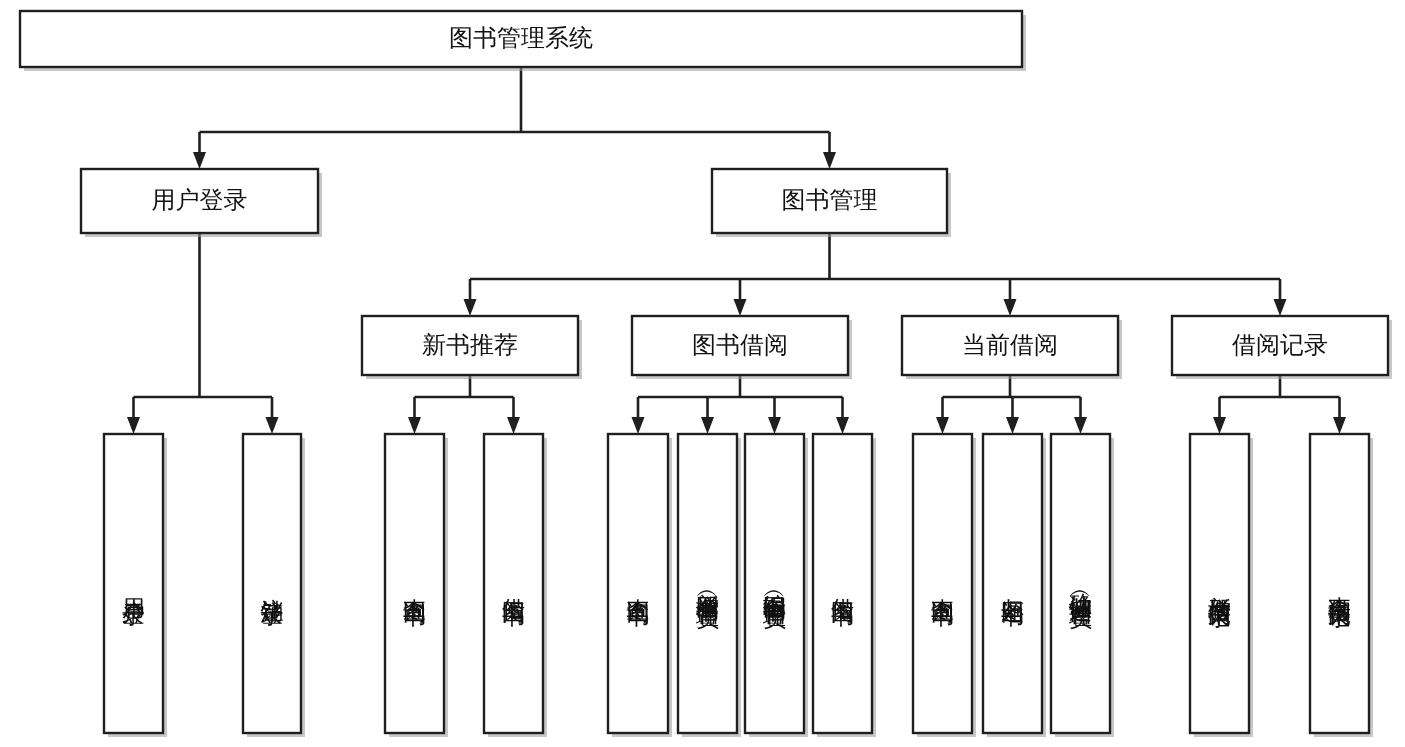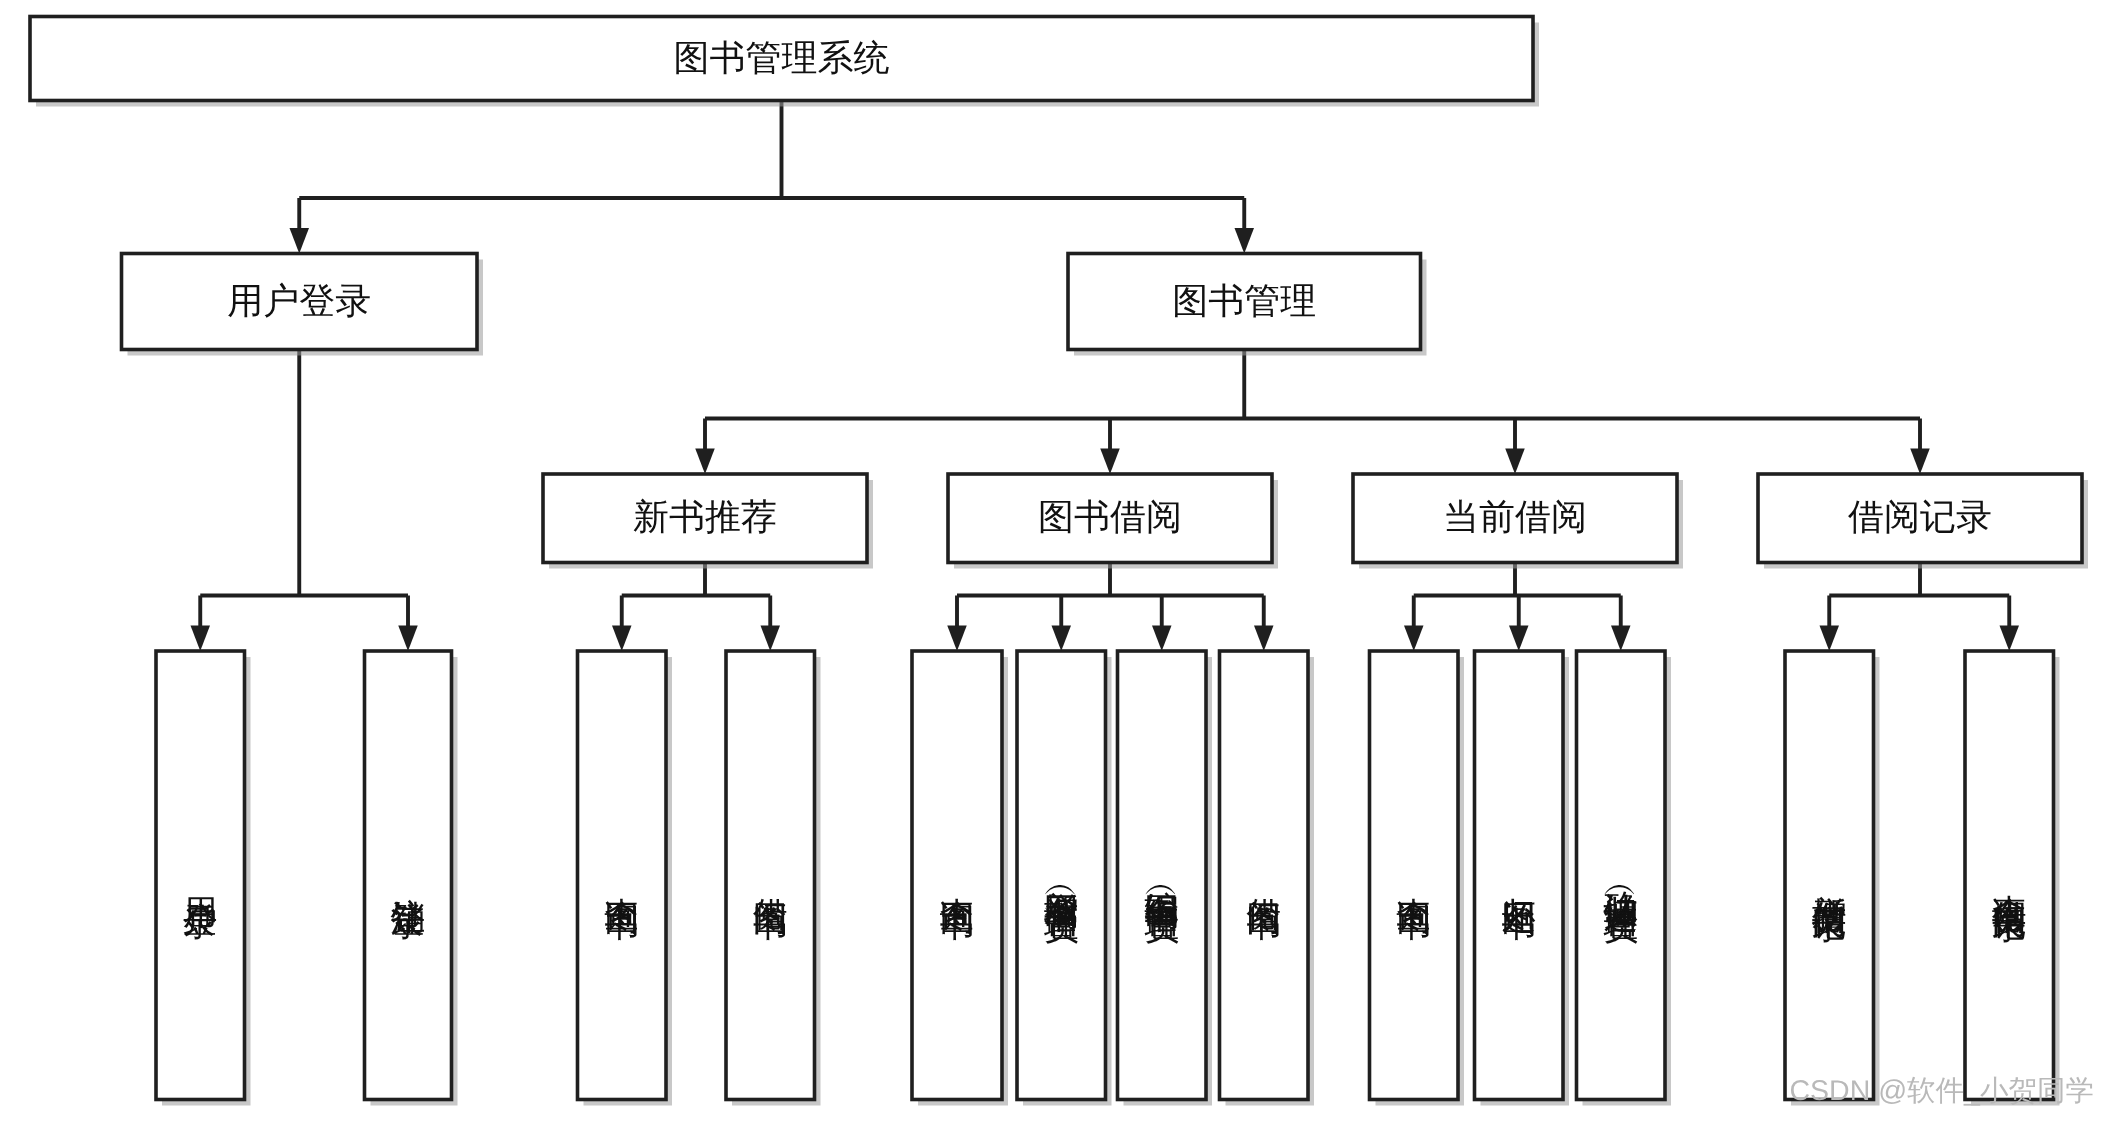--- a/index.html
+++ b/index.html
@@ -193,14 +193,13 @@
       <div class="node-label-v" style="left: 638px; top: 583.5px;">查询图书</div>
       <div class="node-label-v" style="left: 707.5px; top: 583.5px;">新增图书（管理员）</div>
       <div class="node-label-v" style="left: 774.5px; top: 583.5px;">编辑图书（管理员）</div>
       <div class="node-label-v" style="left: 842.5px; top: 583.5px;">借阅图书</div>
       <div class="node-label-v" style="left: 942.5px; top: 583.5px;">查询图书</div>
       <div class="node-label-v" style="left: 1012.5px; top: 583.5px;">归还图书</div>
       <div class="node-label-v" style="left: 1080.5px; top: 583.5px;">确认归还（管理员）</div>
       <div class="node-label-v" style="left: 1219.5px; top: 583.5px;">新增借阅记录</div>
       <div class="node-label-v" style="left: 1339.5px; top: 583.5px;">查询借阅记录</div>
     </div>
-  <div class="watermark" style="left: 1193px; top: 714px;">CSDN @软件_小贺同学</div>
 </div>
 
 </body></html>

